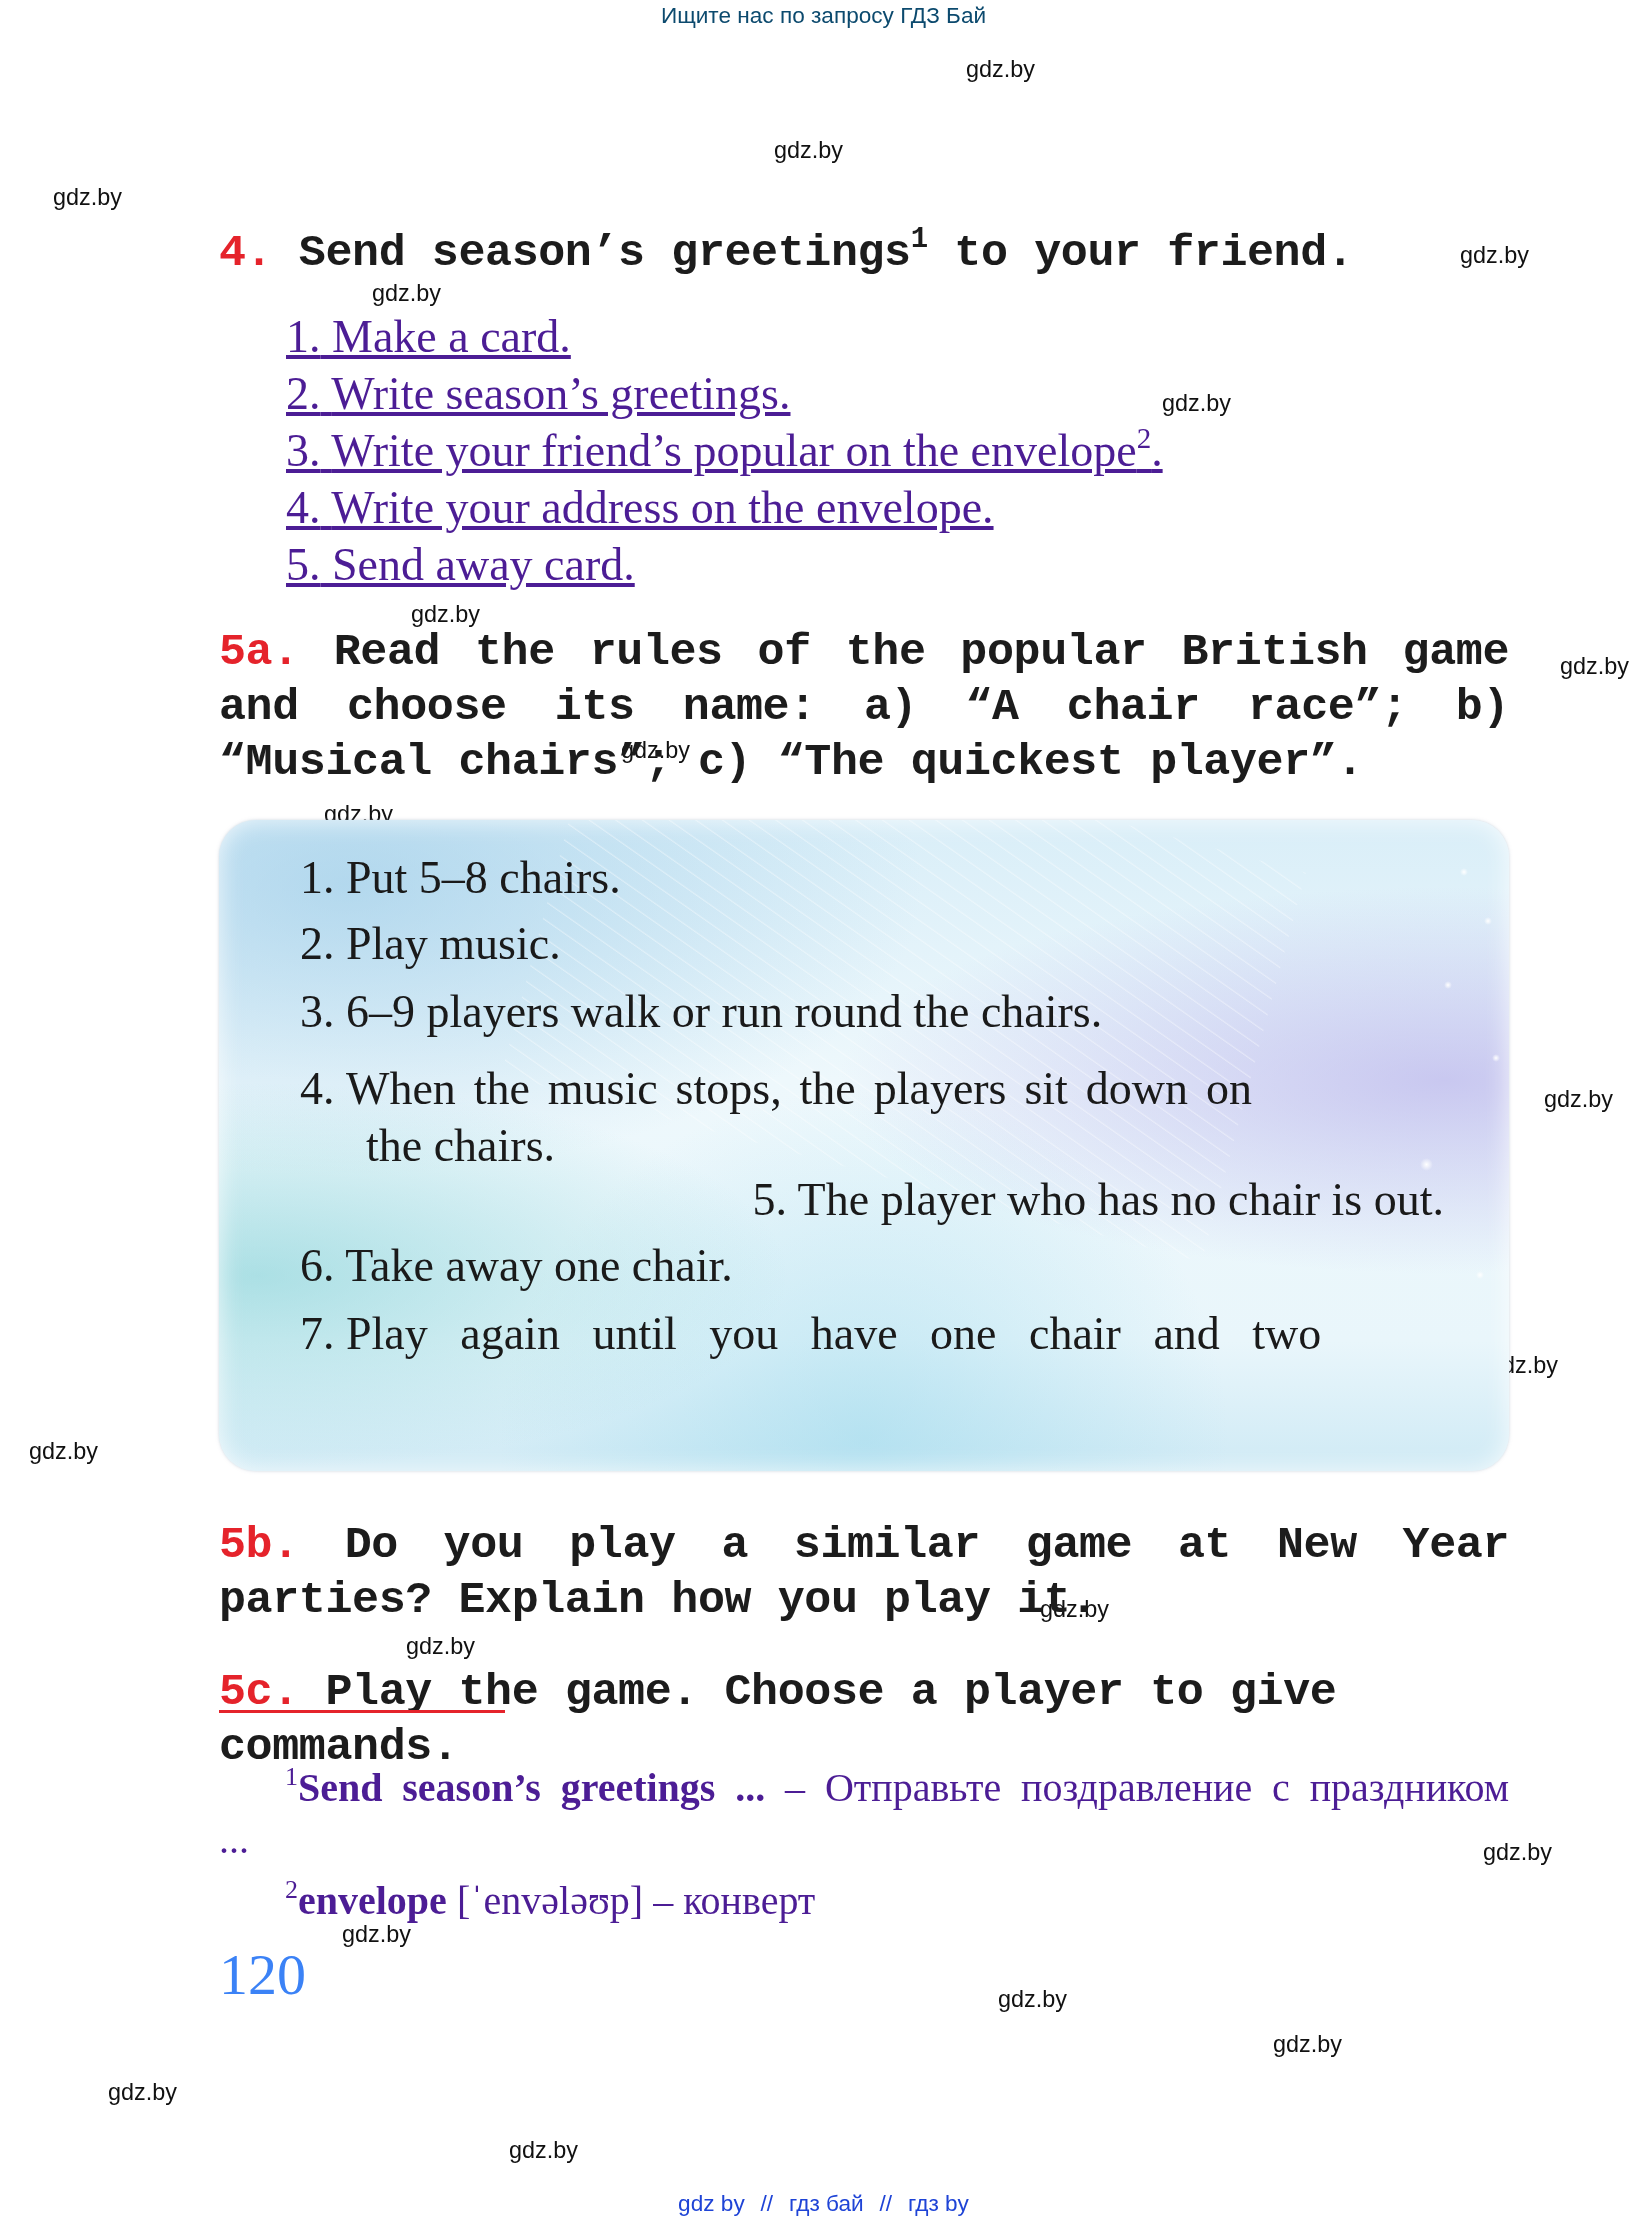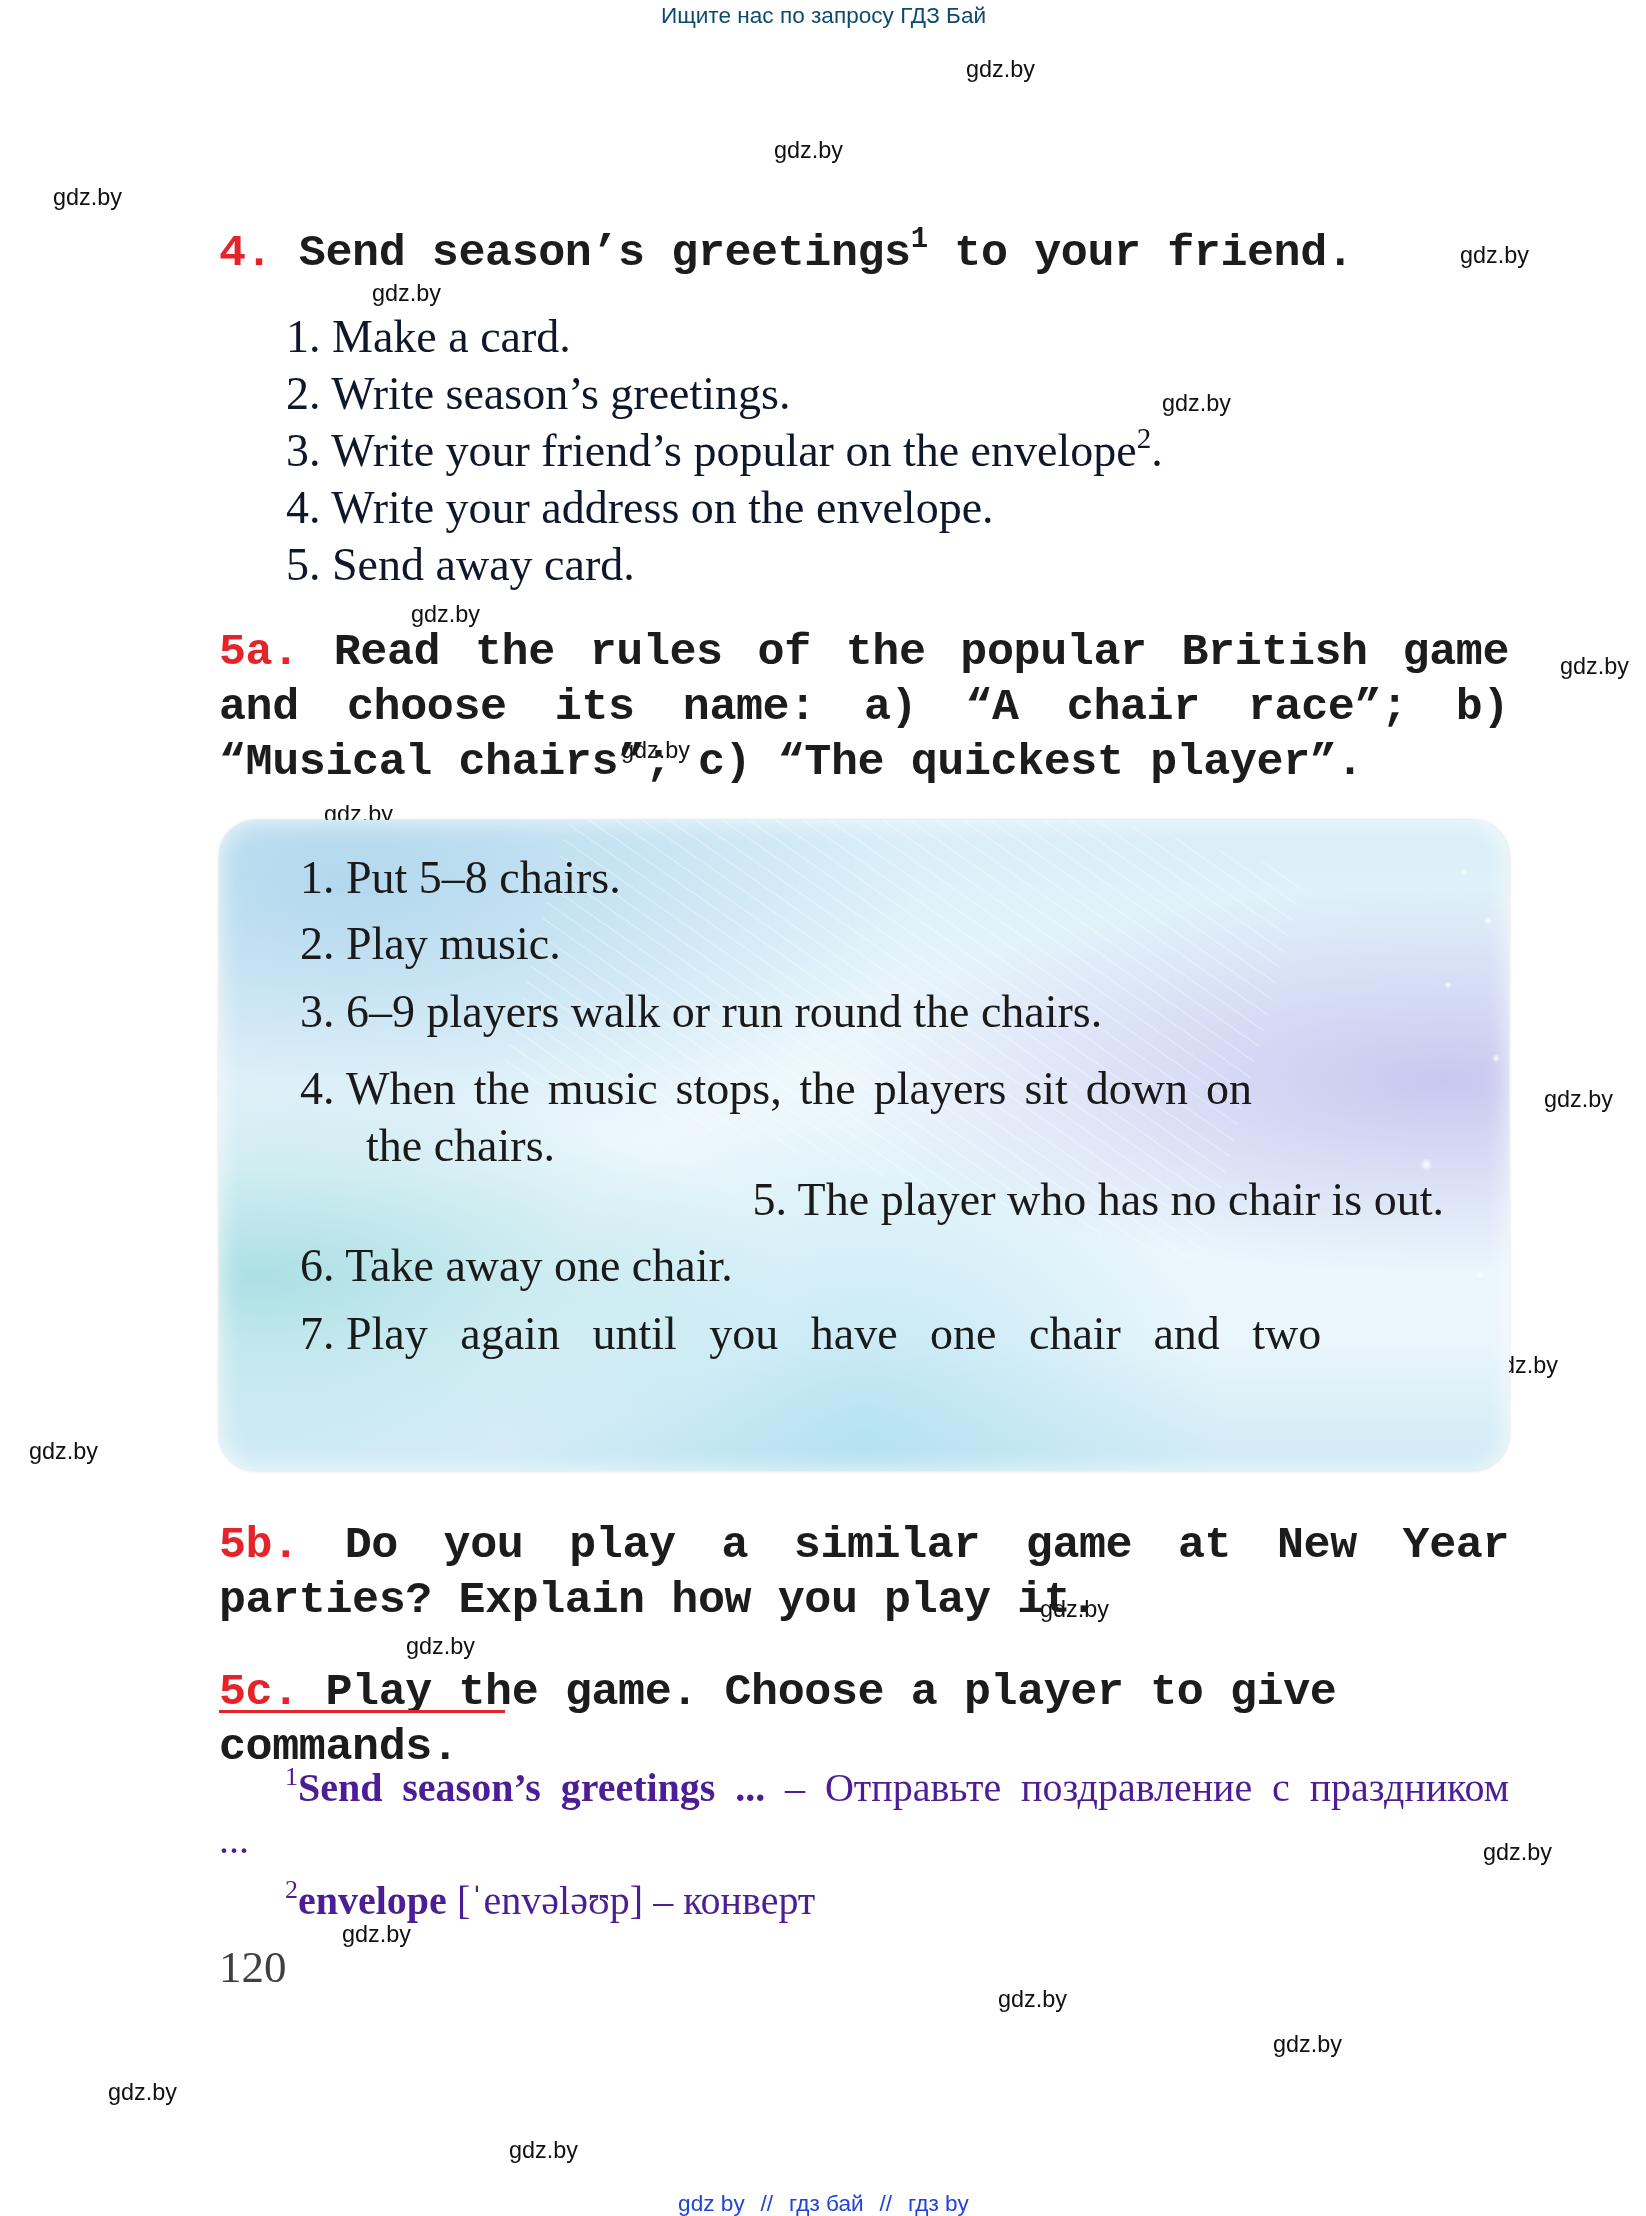--- a/index.html
+++ b/index.html
@@ -23,21 +23,21 @@
     position: absolute; left: 219px; width: 1290px;
     font-family: Liberation Mono, monospace;
     font-weight: bold; font-size: 45px; line-height: 55px; color: #1c1c1c;
     letter-spacing: -0.4px;
   }
   .task.justify { text-align: justify; text-align-last: left; width: 1290px; }
   .task .num { color: #e5232b; }
   .task sup { font-size: 29px; vertical-align: 17.7px; line-height: 0; }
   .steps {
     position: absolute; left: 286px;
-    font-size: 46px; line-height: 57px; color: #0f172a;
+    font-size: 46px; line-height: 57px; color: #4c1d95; text-decoration: underline;
   }
   .steps sup { font-size: 29px; vertical-align: 17.7px; line-height: 0; }
   .card {
     position: absolute; left: 219px; top: 820px; width: 1290px; height: 651px;
     border-radius: 37px;
     background:
       radial-gradient(ellipse at 95% 40%, rgba(170,160,230,0.55) 0%, rgba(170,160,230,0) 35%),
       radial-gradient(ellipse at 3% 70%, rgba(120,205,210,0.55) 0%, rgba(120,205,210,0) 30%),
       radial-gradient(ellipse at 10% 10%, rgba(150,200,230,0.6) 0%, rgba(150,200,230,0) 35%),
       radial-gradient(ellipse at 50% 95%, rgba(150,215,235,0.5) 0%, rgba(150,215,235,0) 40%),
@@ -65,21 +65,21 @@
     position: absolute; left: 219px; top: 1710px; width: 286px; height: 3.2px; background: #e5232b;
   }
   .footnote {
     position: absolute; left: 219px; width: 1290px;
     font-size: 40px; line-height: 52px; color: #4c1d95;
   }
   .footnote sup { font-size: 26px; vertical-align: 16px; line-height: 0; }
   .footnote b { font-weight: bold; }
   .page-num {
     position: absolute; left: 219px; top: 1941px;
-    font-size: 45px; color: #404040;
+    font-size: 58px; color: #3b82f6;
   }
   .bottom-links {
     position: absolute; left: 0; width: 1647px; top: 2191px; text-align: center;
     font-family: "Liberation Sans", "DejaVu Sans", sans-serif;
     font-size: 22.6px; color: #1f44d6;
   }
   .bottom-links span { margin: 0 4.8px; }
 </style>
 </head>
 <body>

